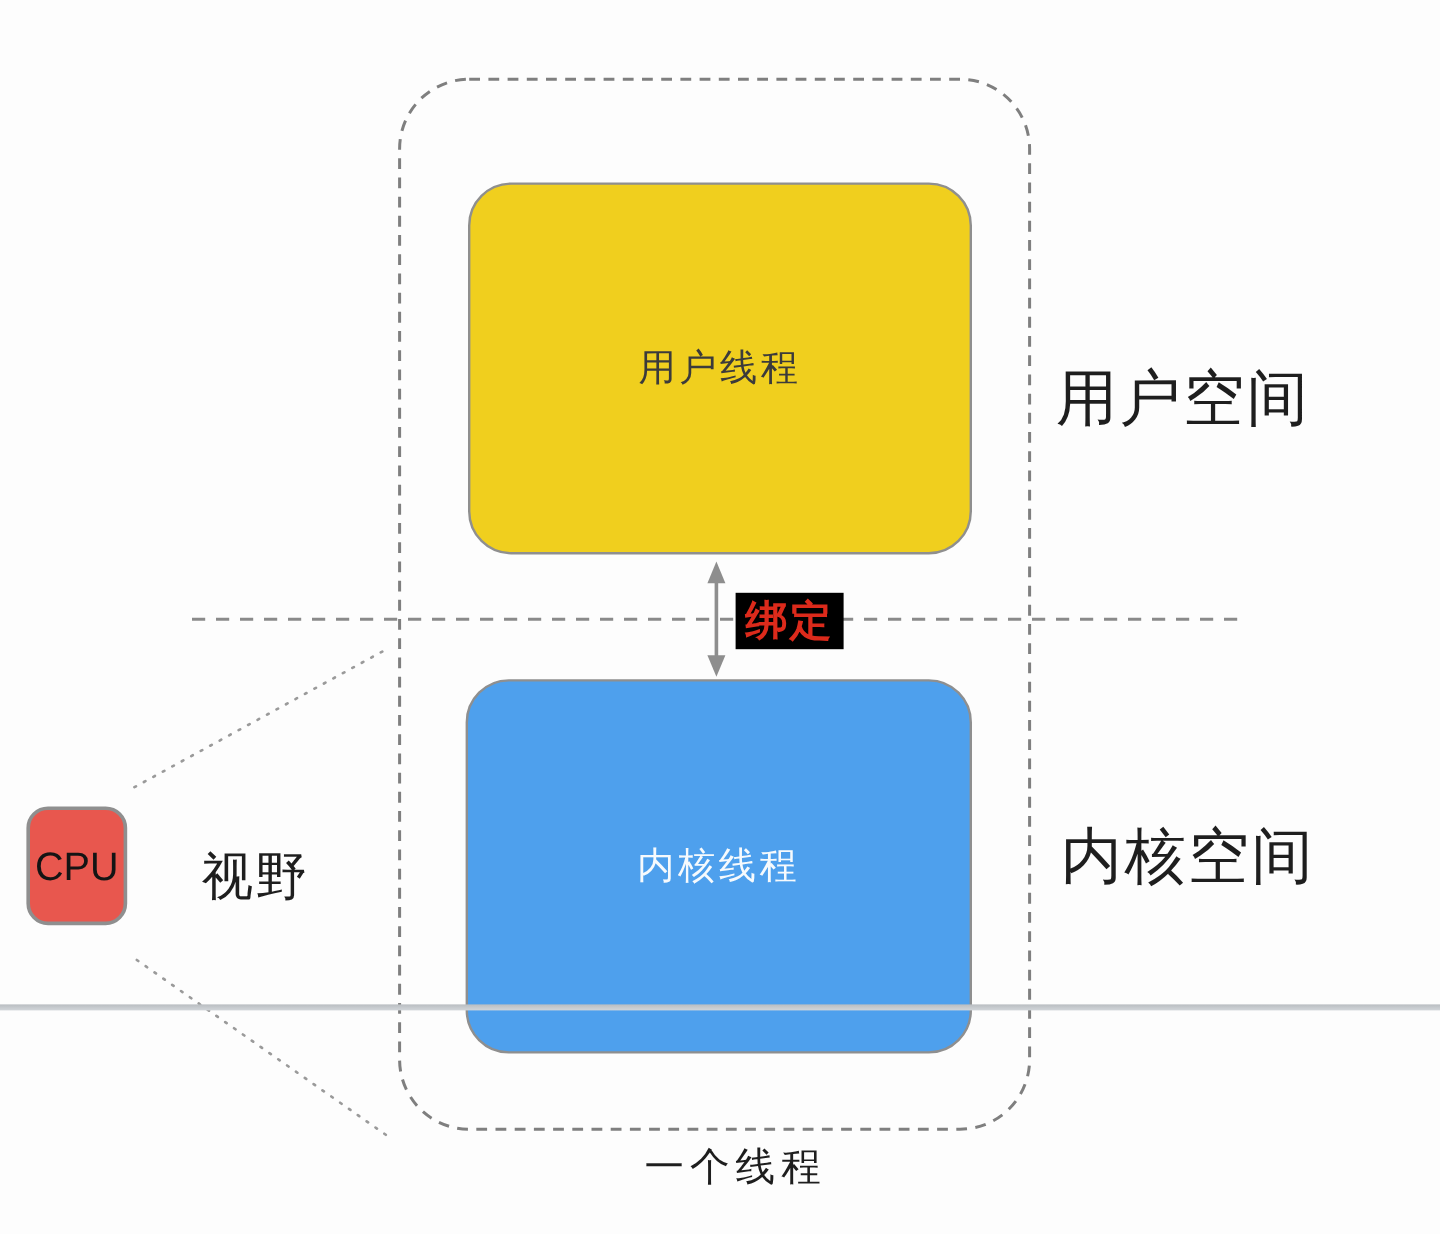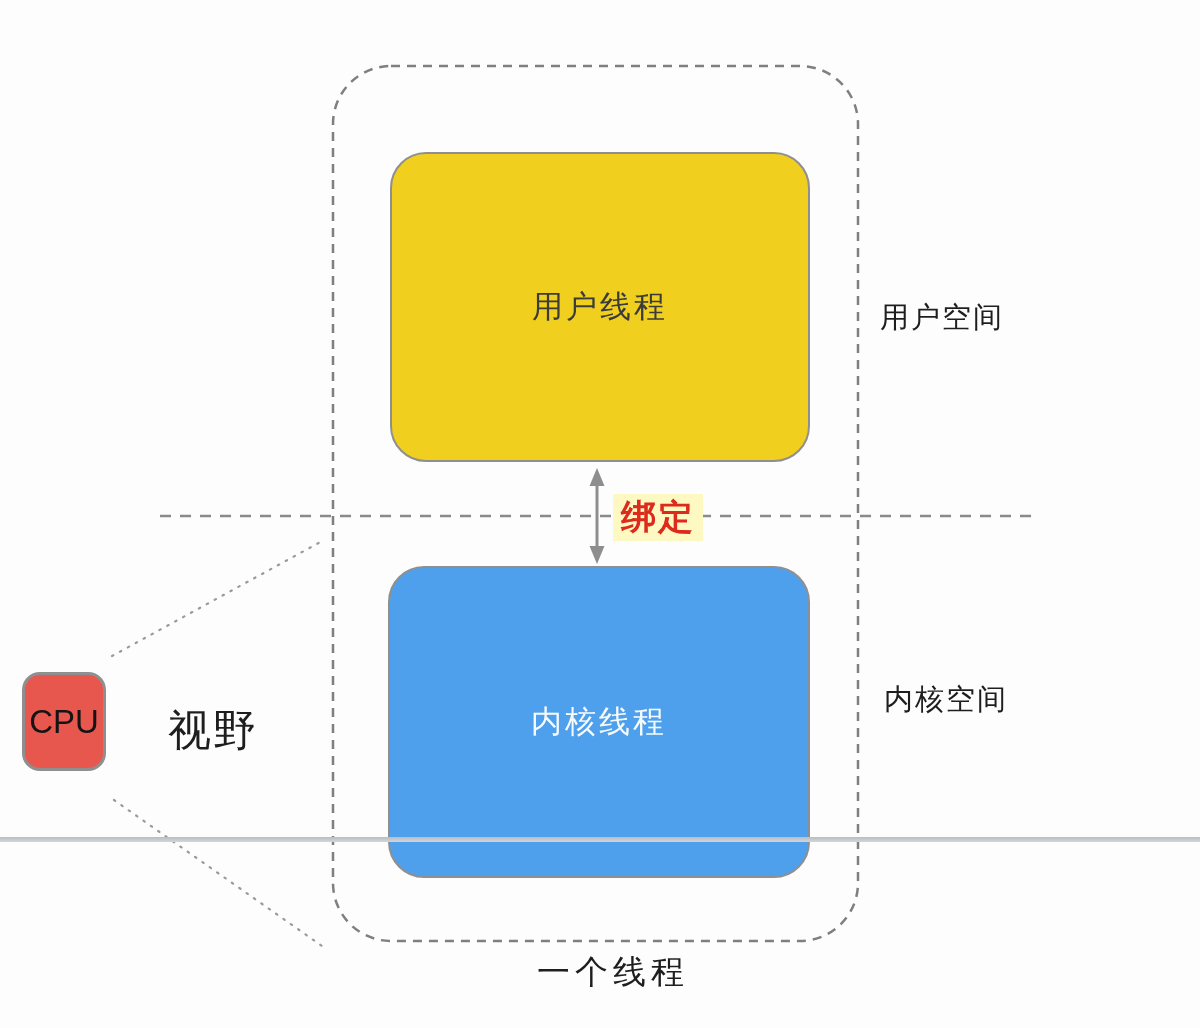--- a/index.html
+++ b/index.html
@@ -56,32 +56,32 @@
     border-width: 3px;
     background: #E8574E;
   }
   .box-cpu .box-label {
     color: #141414;
     font-size: 33px;
   }
   .side-label {
     position: absolute;
     color: #1e1e1e;
-    font-size: 29px;
+    font-size: 51px;
     letter-spacing: 2px;
     white-space: nowrap;
   }
   .label-user-space { left: 880px; top: 298px; }
   .label-kernel-space { left: 884px; top: 680px; }
   .label-view { left: 168px; top: 702px; font-size: 43px; }
   .label-bind {
     position: absolute;
     left: 613px; top: 494px;
     padding: 0 8px;
-    background: #fef9c3;
+    background: #000000;
     color: #DC2A1B;
     font-size: 35px;
     font-weight: bold;
     letter-spacing: 2px;
     white-space: nowrap;
   }
   .caption {
     position: absolute;
     left: 333px; top: 950px;
     width: 560px;

